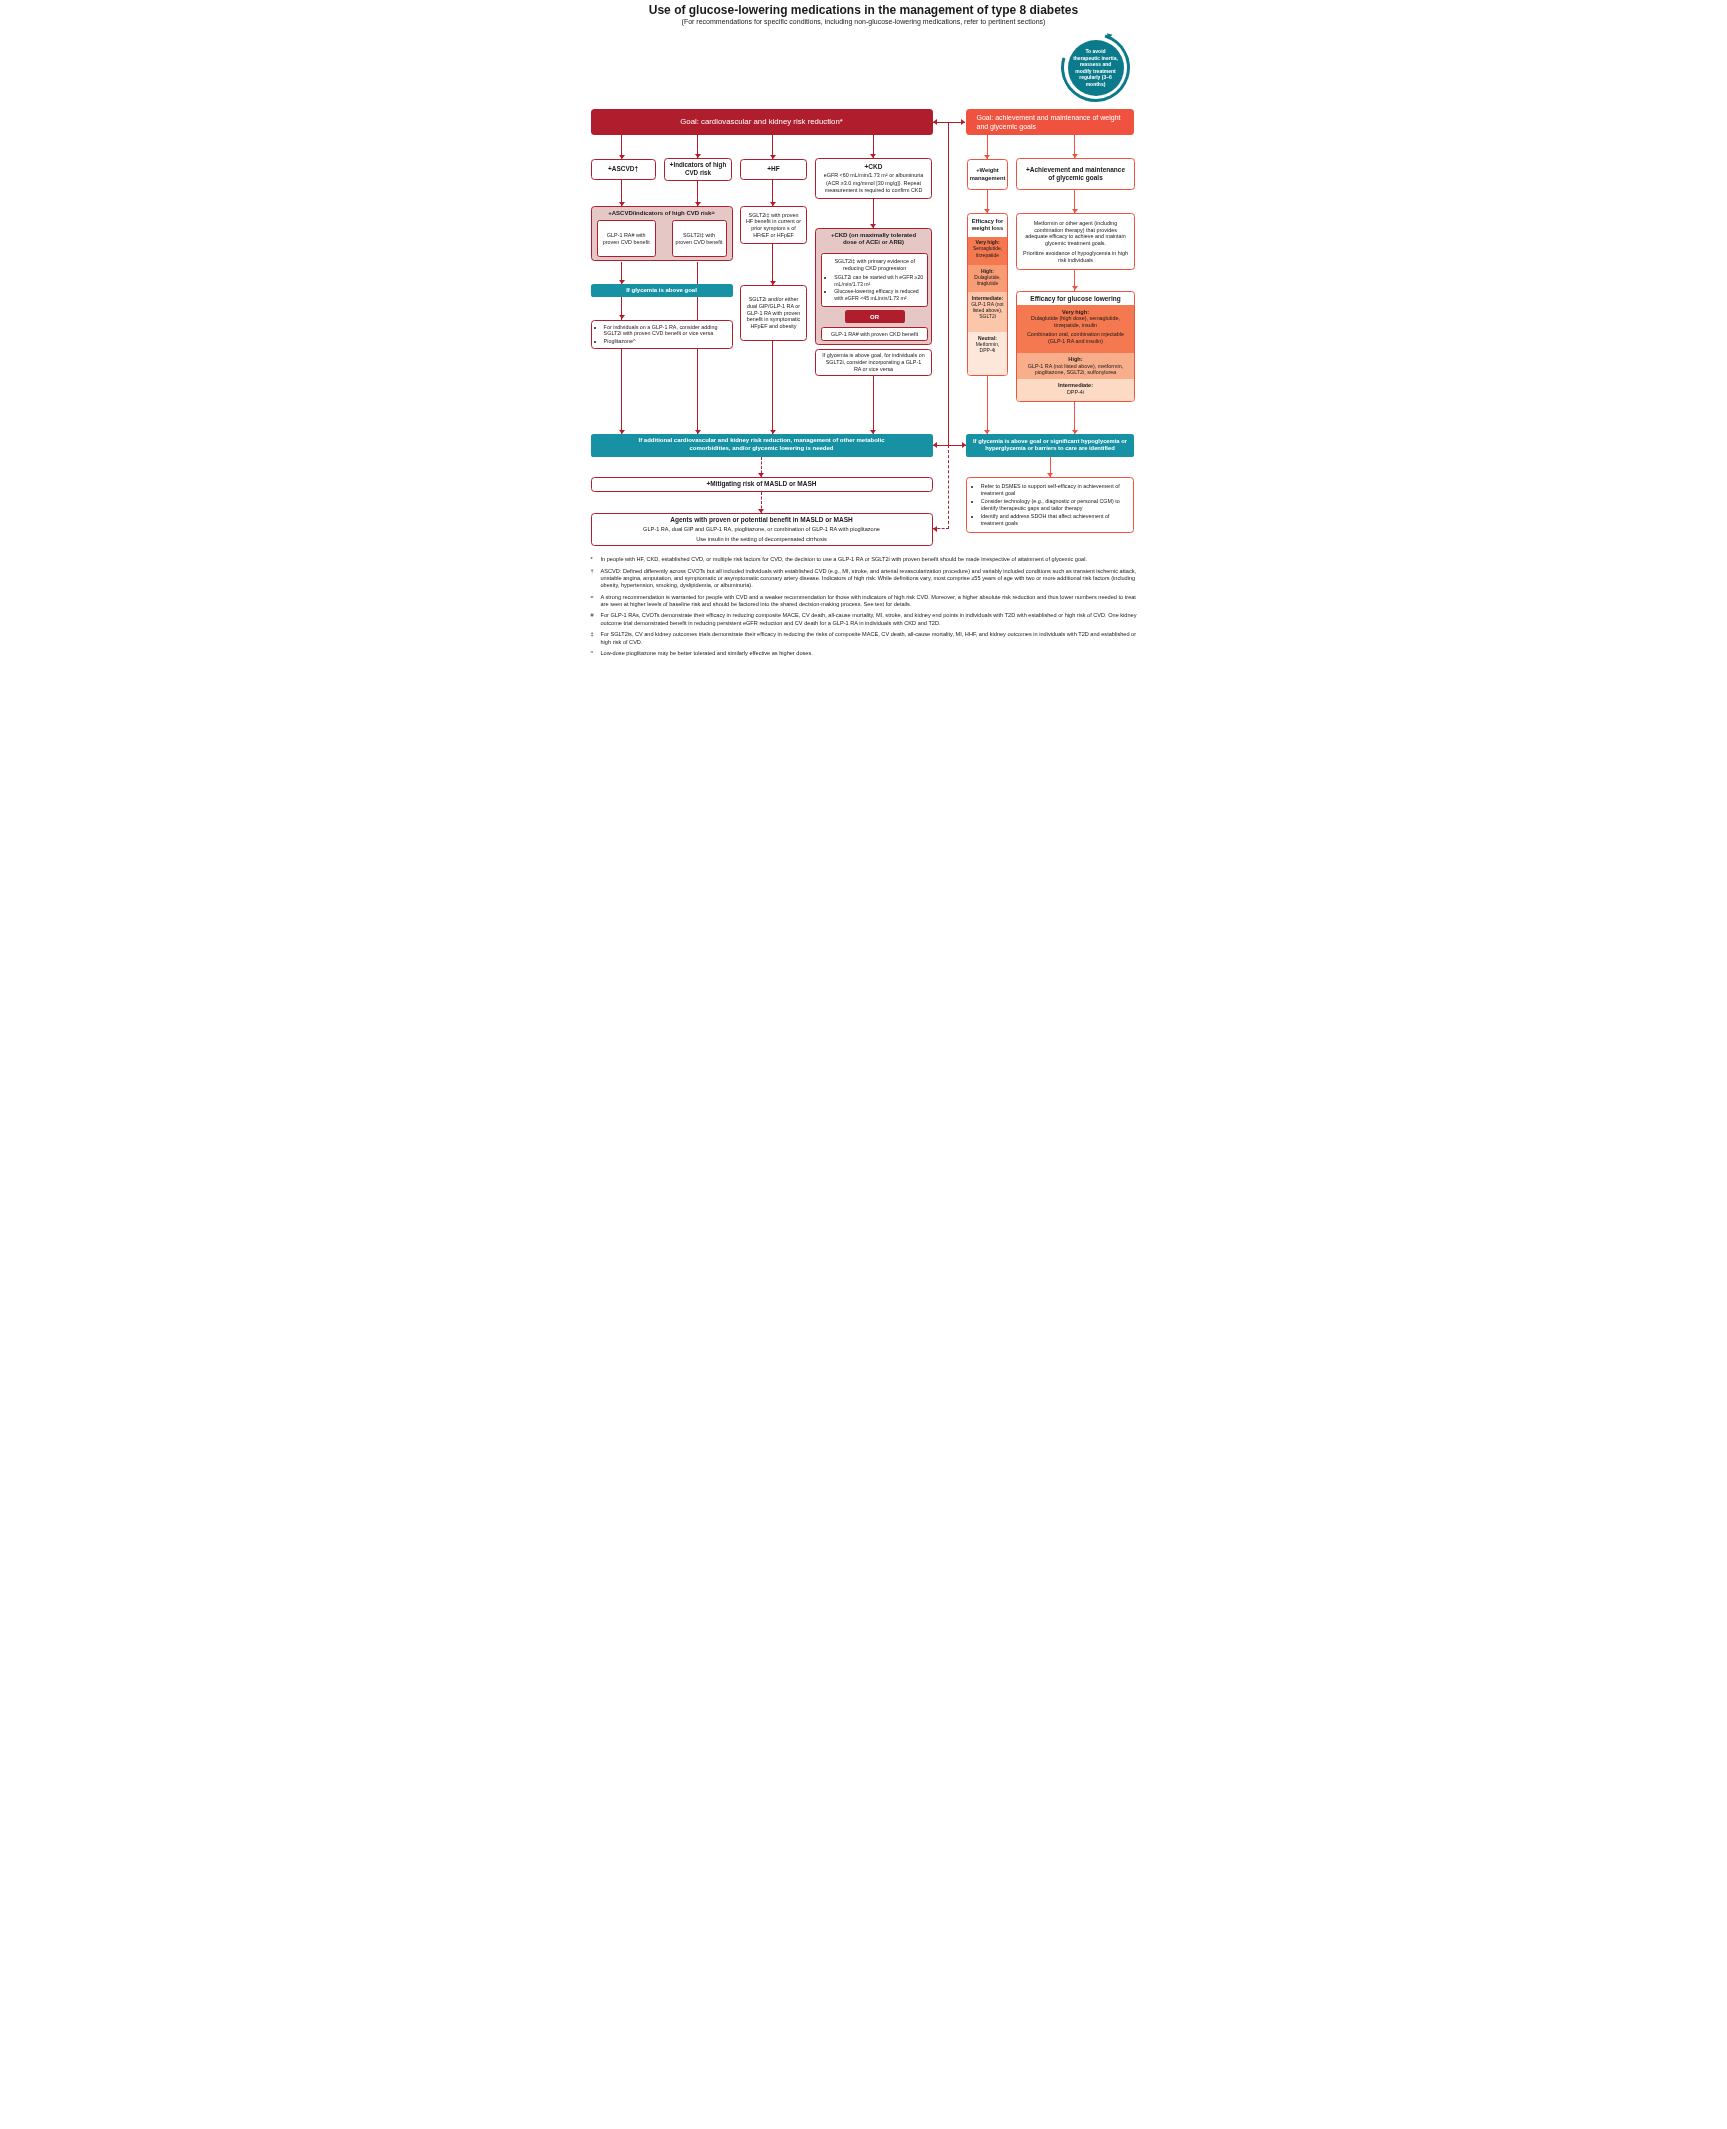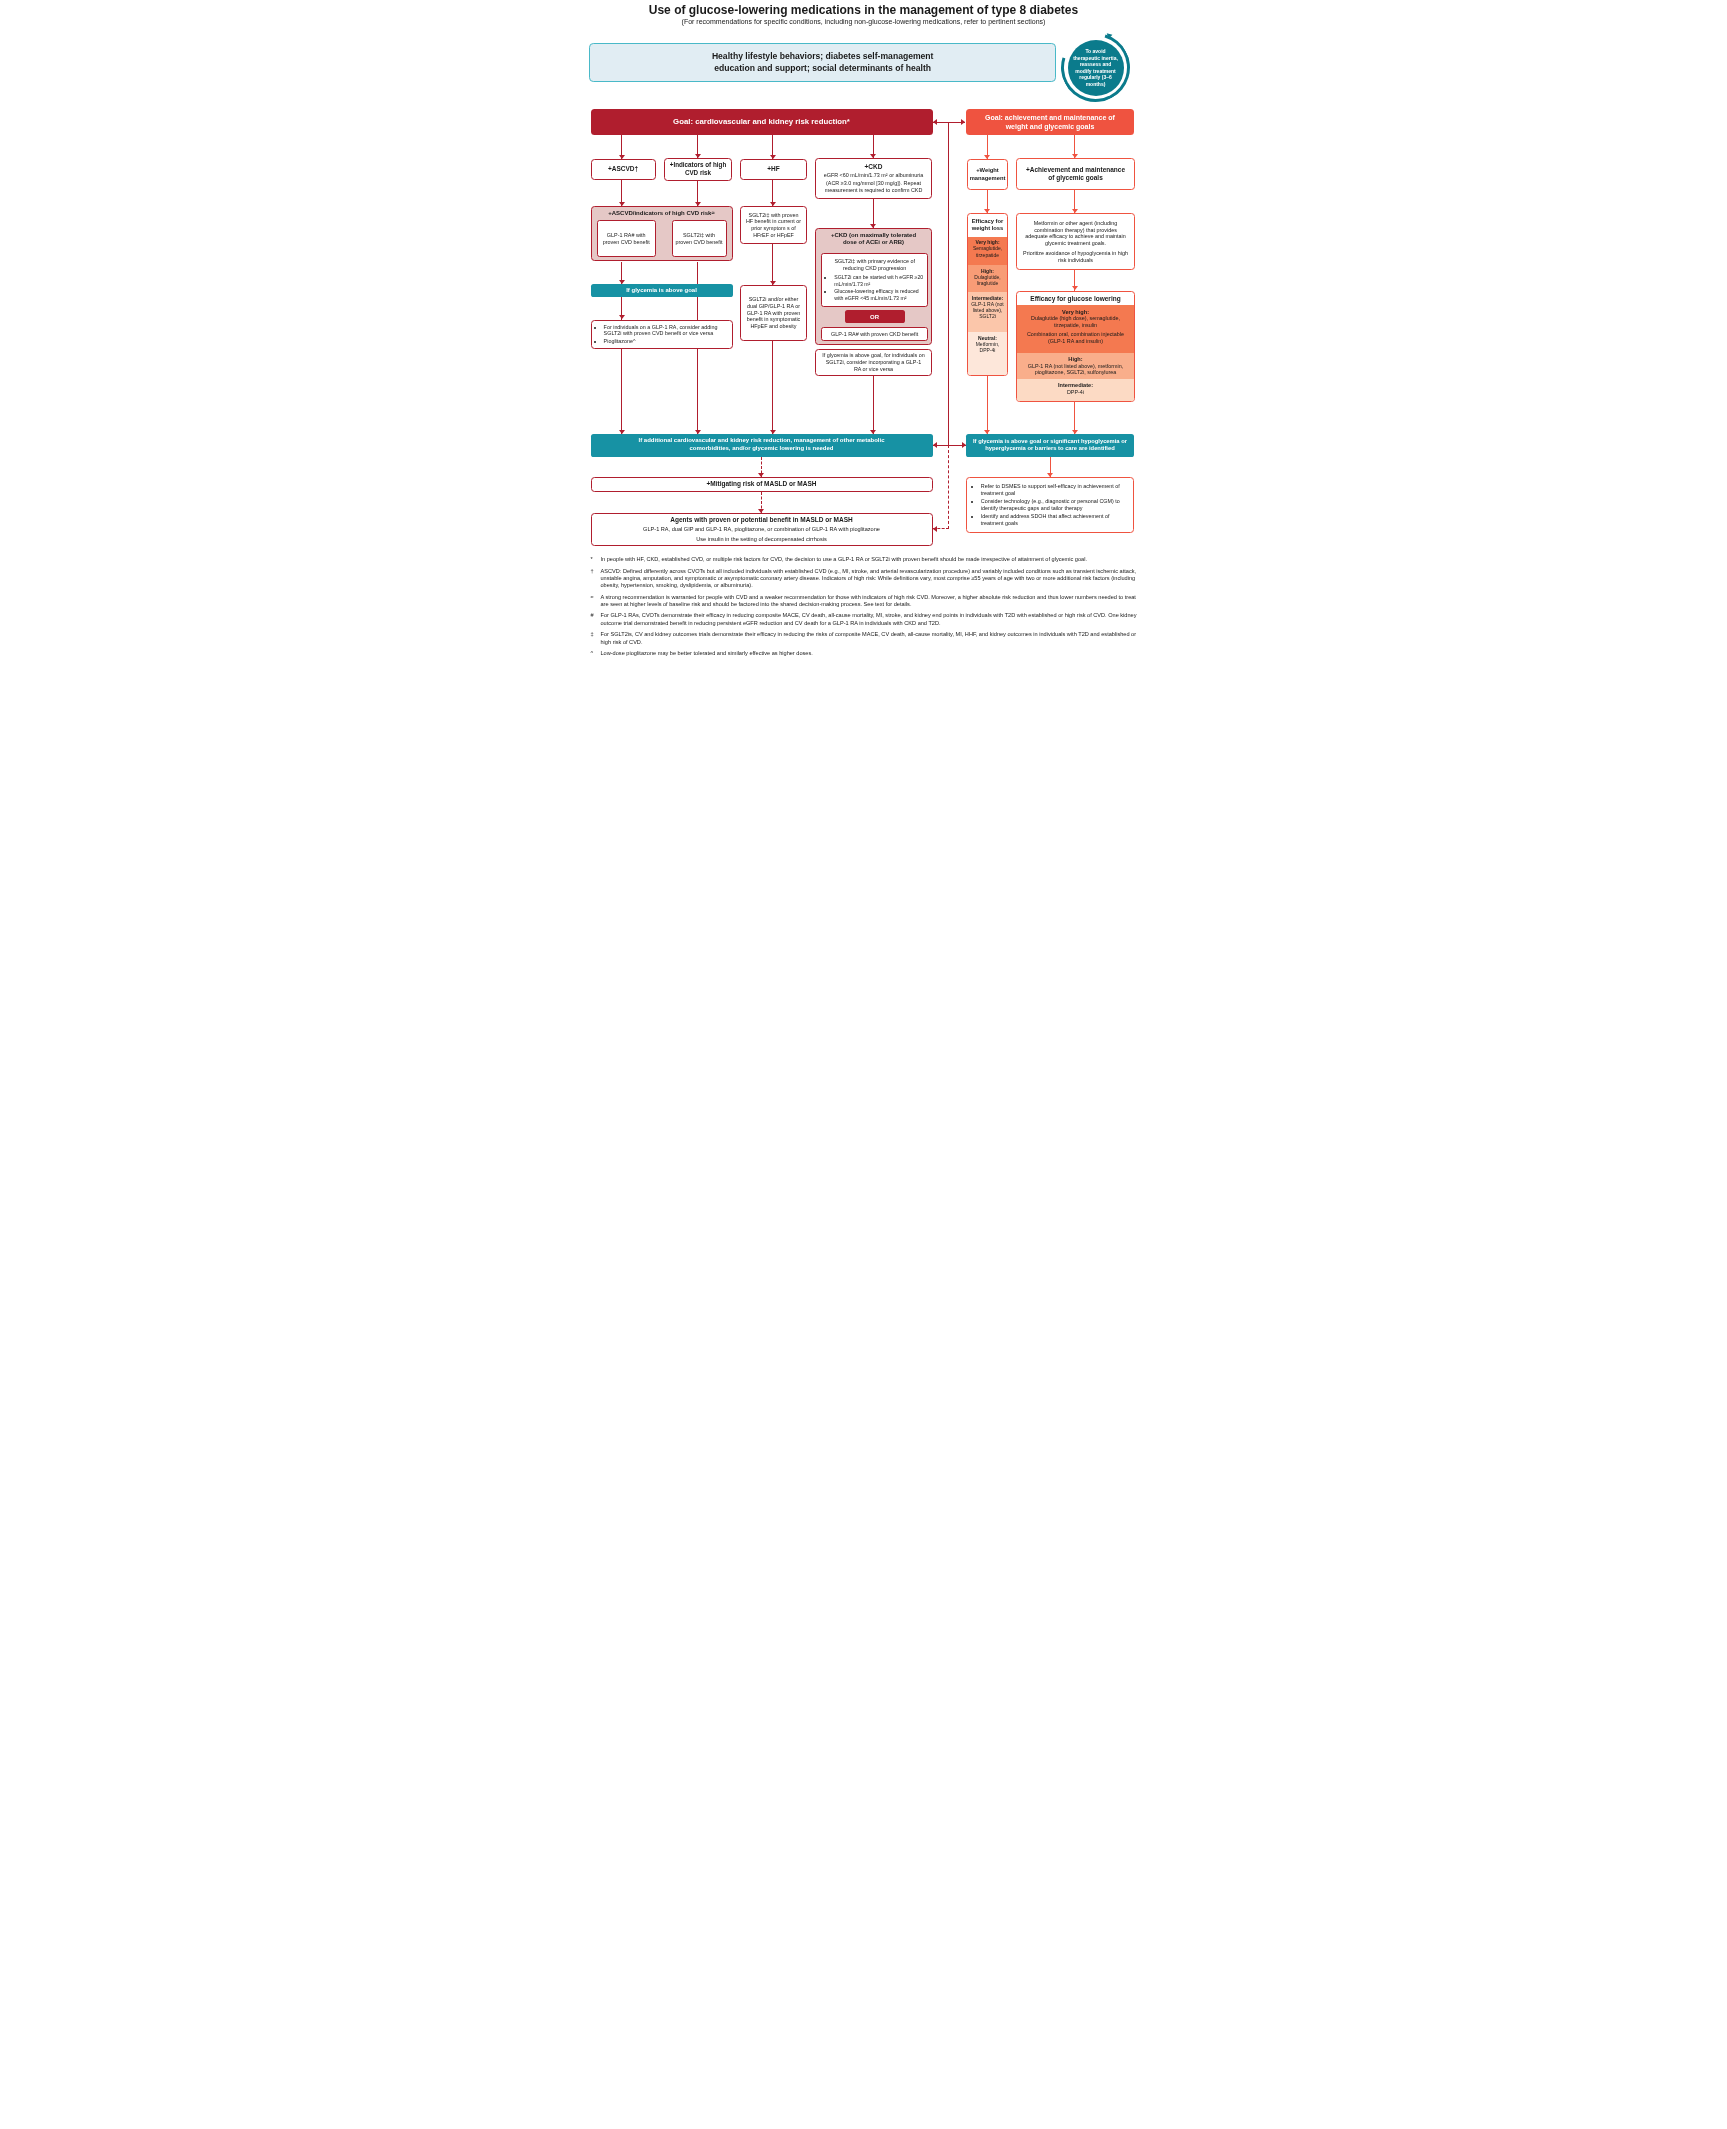--- a/index.html
+++ b/index.html
@@ -27,21 +27,21 @@
   .banner{position:absolute;left:2.2px;top:43px;width:467px;height:39px;background:var(--banner-bg);
     border:1.3px solid var(--banner-border);border-radius:4.3px;display:flex;align-items:center;justify-content:center;text-align:center}
   .banner span{max-width:253px;font-size:8.6px;font-weight:bold;line-height:1.3}
   .inertia{position:absolute;left:474px;top:33px;width:69px;height:69px}
   .ring{position:absolute;inset:0;border:3px solid var(--dteal);border-radius:50%;border-top-color:transparent;transform:rotate(-28deg)}
   .ring-head{position:absolute;left:46px;top:0.4px;width:0;height:0;border-left:3.5px solid transparent;border-right:3.5px solid transparent;
     border-bottom:5.6px solid var(--dteal);transform:rotate(75deg)}
   .inertia-circle{position:absolute;inset:6.5px;background:var(--dteal);border-radius:50%;display:flex;align-items:center;justify-content:center;
     text-align:center;color:#fff;font-weight:bold;font-size:5px;line-height:1.3;padding:4.3px}
   #arrows{position:absolute;inset:0}
-  .goal{position:absolute;display:flex;align-items:center;justify-content:center;text-align:center;color:#fff;font-weight:bold;border-radius:3.5px;line-height:1.3}
+  .goal{position:absolute;display:flex;align-items:center;justify-content:center;color:#fff;font-weight:normal;border-radius:3.5px;line-height:1.3}
   .goal.gr{background:var(--red)}
   .goal.go{background:var(--orange)}
   .bx{position:absolute;display:flex;align-items:center;justify-content:center;text-align:center;background:#fff;border-radius:3.5px;line-height:1.25}
   .red{border:1.1px solid var(--red)}
   .org{border:1.1px solid var(--orange)}
   .col{flex-direction:column}
   .b{font-weight:bold}
   .inner{border-radius:2.6px;border-width:0.9px}
   .tealband{position:absolute;display:flex;align-items:center;justify-content:center;text-align:center;background:var(--teal);color:#fff;
     font-weight:bold;border-radius:2.6px;line-height:1.3}
@@ -57,23 +57,20 @@
   .fn{display:grid;grid-template-columns:7px 1fr;column-gap:3px;font-size:5.6px;line-height:1.3;margin-bottom:4.3px;text-align:left}
 </style>
 </head>
 <body>
 
 <div id="fig">
 
   <div class="title">Use of glucose-lowering medications in the management of type 8 diabetes</div>
   <div class="subtitle">(For recommendations for specific conditions, including non-glucose-lowering medications, refer to pertinent sections)</div>
 
-  <div class="banner">
-    <span>Healthy lifestyle behaviors; diabetes self-management education and support; social determinants of health</span>
-  </div>
 
   <div class="inertia">
     <div class="ring"></div>
     <div class="ring-head"></div>
     <div class="inertia-circle">
       <span>To avoid therapeutic inertia, reassess and modify treatment regularly (3–6 months)</span>
     </div>
   </div>
 
   <div id="arrows">

